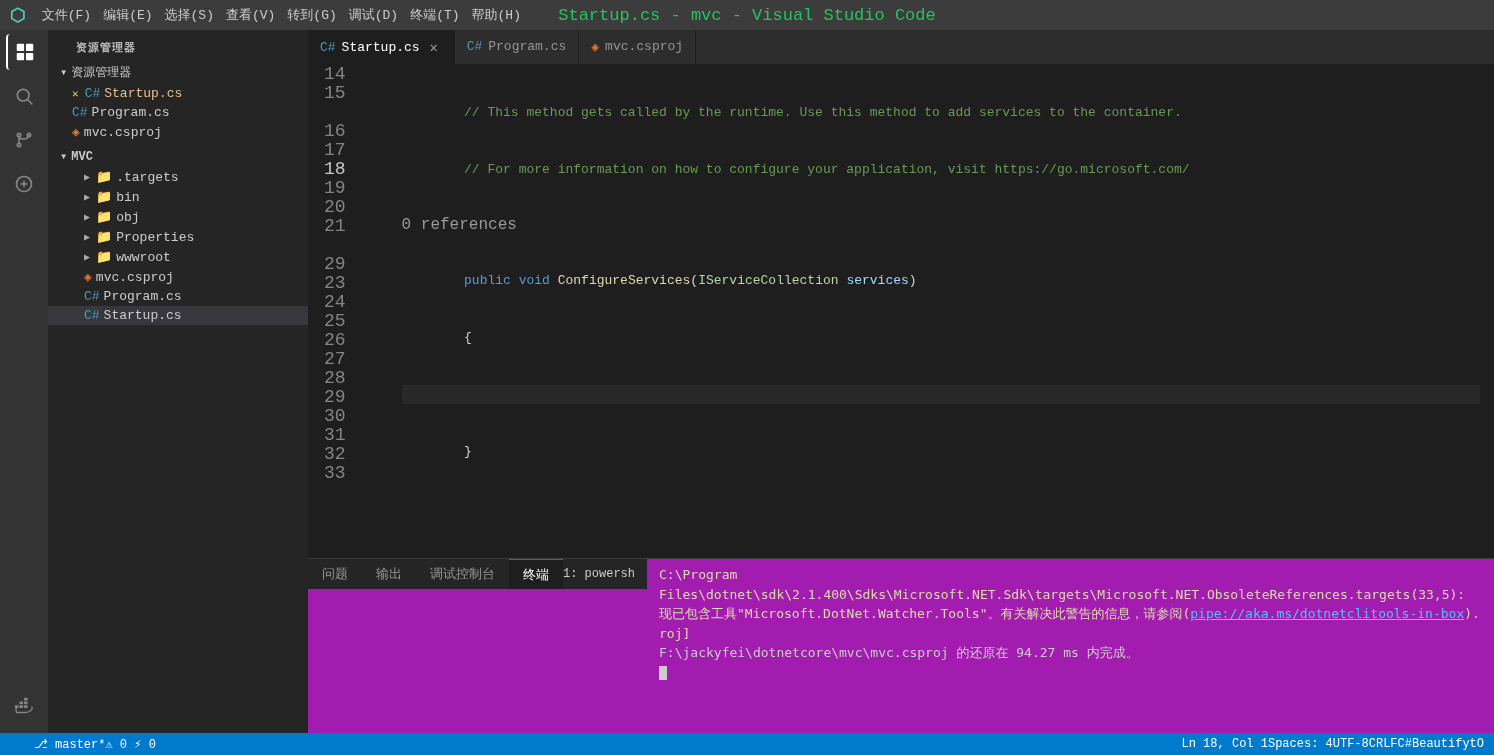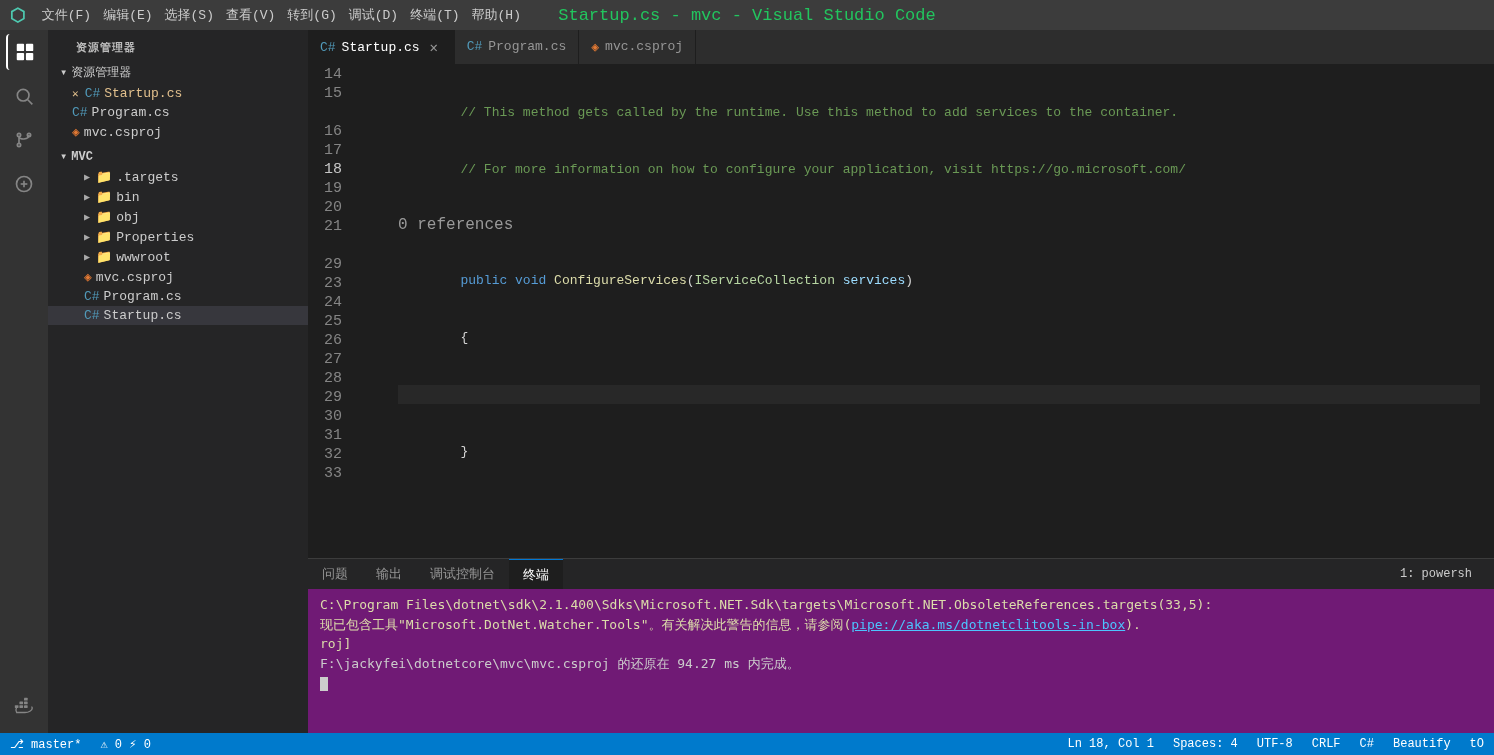--- a/index.html
+++ b/index.html
@@ -194,21 +194,21 @@
       color: #858585;
       text-align: right;
       padding: 0 16px 0 16px;
       user-select: none;
       flex-shrink: 0;
       line-height: 19px;
     }
     .line-number {
       display: block;
       height: 19px;
-      font-size: 15px;
+      font-size: 18px;
     }
     .line-number.current {
       color: #c6c6c6;
     }
 
     .code-lines {
       flex: 1;
       padding: 0 0 0 4px;
       line-height: 19px;
       white-space: pre;
@@ -235,25 +235,25 @@
     
     #scrollbar-area {
       width: 14px;
       background: #1e1e1e;
       flex-shrink: 0;
     }
 
     
     #panel {
       height: 175px;
-      background: #701a75;
+      background: #a21caf;
       border-top: 1px solid #3c3c3c;
       flex-shrink: 0;
       display: flex;
-      flex-direction: column;
+      flex-direction: row;
     }
     #panel-tabs {
       display: flex;
       background: #252526;
       height: 30px;
       align-items: center;
       gap: 0;
       flex-shrink: 0;
       justify-content: space-between;
     }
@@ -270,21 +270,21 @@
       cursor: pointer;
     }
     .panel-tab.active {
       color: #ffffff;
       border-top: 1px solid #0078d4;
       background: #1e1e1e;
     }
     .panel-right-info {
       color: #cccccc;
       font-size: 12px;
-      padding-right: 22px;
+      padding-right: 12px;
     }
     #panel-content {
       flex: 1;
       padding: 6px 12px;
       overflow-y: auto;
       font-size: 13px;
       color: #cccccc;
       font-family: 'Consolas', monospace;
       line-height: 1.5;
     }
@@ -308,21 +308,22 @@
       align-items: center;
       padding: 0 10px;
       font-size: 12px;
       color: #ffffff;
       flex-shrink: 0;
       justify-content: space-between;
     }
     .status-left, .status-right {
       display: flex;
       align-items: center;
-      gap: 19px;
+      gap: 0;
+      margin-left: 24px;
     }
     .status-item { cursor: pointer; white-space: nowrap; }
   </style>
 </head>
 <body>
 
 <div id="titlebar">
   <div id="titlebar-left">
     <span id="titlebar-logo" style="color:#4ec9b0;font-size:18px;">⬡</span>
     <div id="titlebar-menu">

